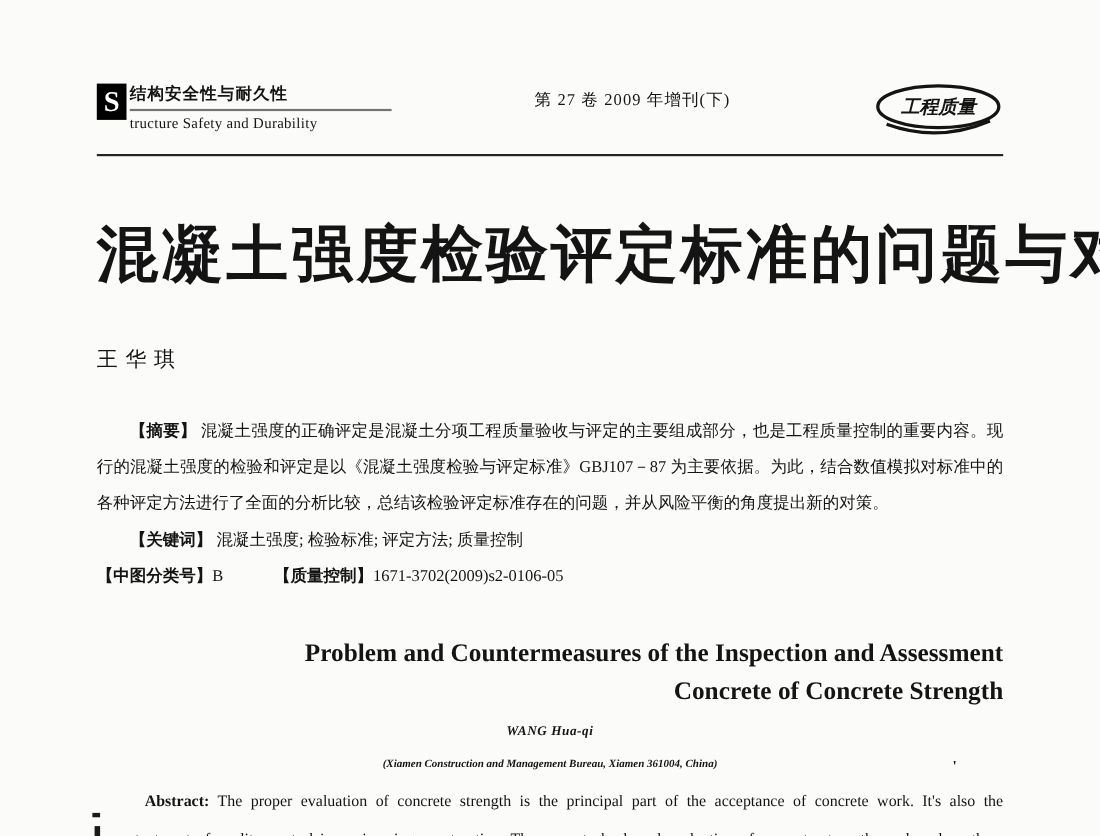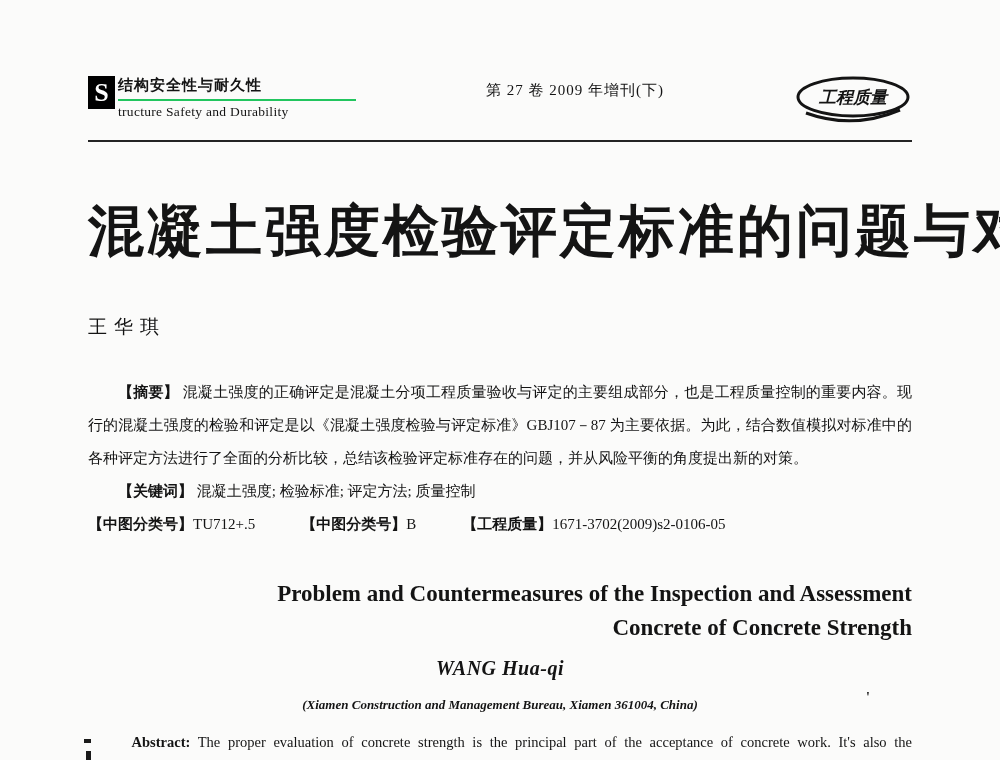--- a/index.html
+++ b/index.html
@@ -44,21 +44,21 @@
     align-items: center;
     justify-content: center;
     flex-shrink: 0;
   }
   .journal-names { flex: 1; margin-left: 3px; }
   .journal-cn {
     font-family: "Liberation Sans", sans-serif;
     font-weight: bold;
     font-size: 15px;
     letter-spacing: 1px;
-    border-bottom: 2px solid #22c55e;
+    border-bottom: 2px solid #737373;
     padding-bottom: 4px;
   }
   .journal-en {
     font-size: 13.5px;
     padding-top: 3px;
     letter-spacing: 0.3px;
   }
   .issue {
     font-size: 15px;
     padding-top: 5px;
@@ -114,29 +114,29 @@
   .title-en {
     margin-top: 36px;
     text-align: right;
     font-weight: bold;
     font-size: 23px;
     line-height: 34px;
   }
   .author-en {
     margin-top: 12px;
     text-align: center;
-    font-size: 20px;
+    font-size: 12px;
     font-style: italic;
     font-weight: bold;
     letter-spacing: 0.5px;
   }
   .affil-en {
     margin-top: 17px;
     text-align: center;
-    font-size: 13px;
+    font-size: 10px;
     font-style: italic;
     font-weight: bold;
   }
   .abstract-en {
     margin: 12px 0 0 0;
     font-size: 14.5px;
     line-height: 34px;
     text-align: justify;
     text-indent: 3em;
     word-spacing: 2.5px;
@@ -191,23 +191,22 @@
   </div>
   <hr class="rule">
 
   <div class="title-cn">混凝土强度检验评定标准的问题与对策</div>
   <div class="author-cn">王华琪</div>
 
   <div class="cn-meta">
     <p class="abstract-cn"><span class="label">【摘要】</span> <span>混凝土强度的正确评定是混凝土分项工程质量验收与评定的主要组成部分，也是工程质量控制的重要内容。现行的混凝土强度的检验和评定是以《混凝土强度检验与评定标准》GBJ107－87 为主要依据。为此，结合数值模拟对标准中的各种评定方法进行了全面的分析比较，总结该检验评定标准存在的问题，并从风险平衡的角度提出新的对策。</span></p>
     <p class="keywords-line"><span class="label">【关键词】</span> <span>混凝土强度; 检验标准; 评定方法; 质量控制</span></p>
     <p class="clc-line">
-      <span class="meta-item"><span class="label">【中图分类号】</span><span>TU712+.5</span></span>
       <span class="meta-item"><span class="label">【中图分类号】</span><span>B</span></span>
-      <span class="meta-item"><span class="label">【工程质量】</span><span>1671-3702(2009)s2-0106-05</span></span>
+      <span class="meta-item"><span class="label">【质量控制】</span><span>1671-3702(2009)s2-0106-05</span></span>
     </p>
   </div>
 
   <div class="title-en">
     <div>Problem and Countermeasures of the Inspection and Assessment</div>
     <div>Concrete of Concrete Strength</div>
   </div>
   <div class="author-en">WANG Hua-qi</div>
   <div class="affil-en">(Xiamen Construction and Management Bureau, Xiamen 361004, China)</div>
   <p class="abstract-en"><span class="label">Abstract:</span> <span>The proper evaluation of concrete strength is the principal part of the acceptance of concrete work. It's also the important part of quality control in engineering construction. The current check and evaluation of concrete strength are based on the</span></p>

